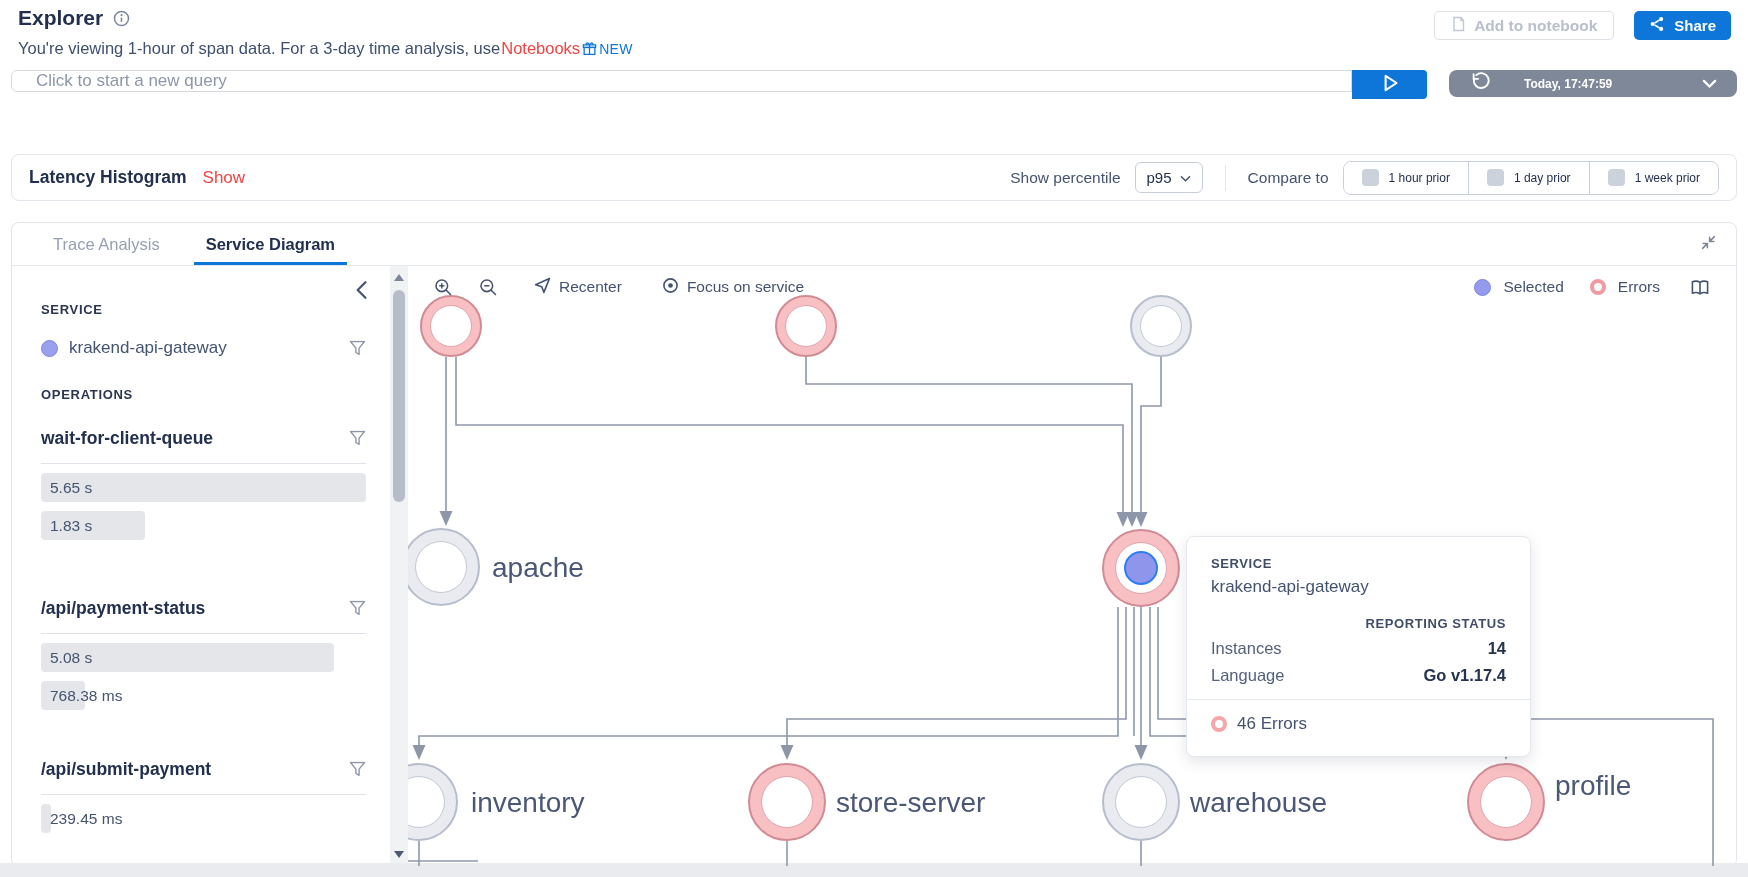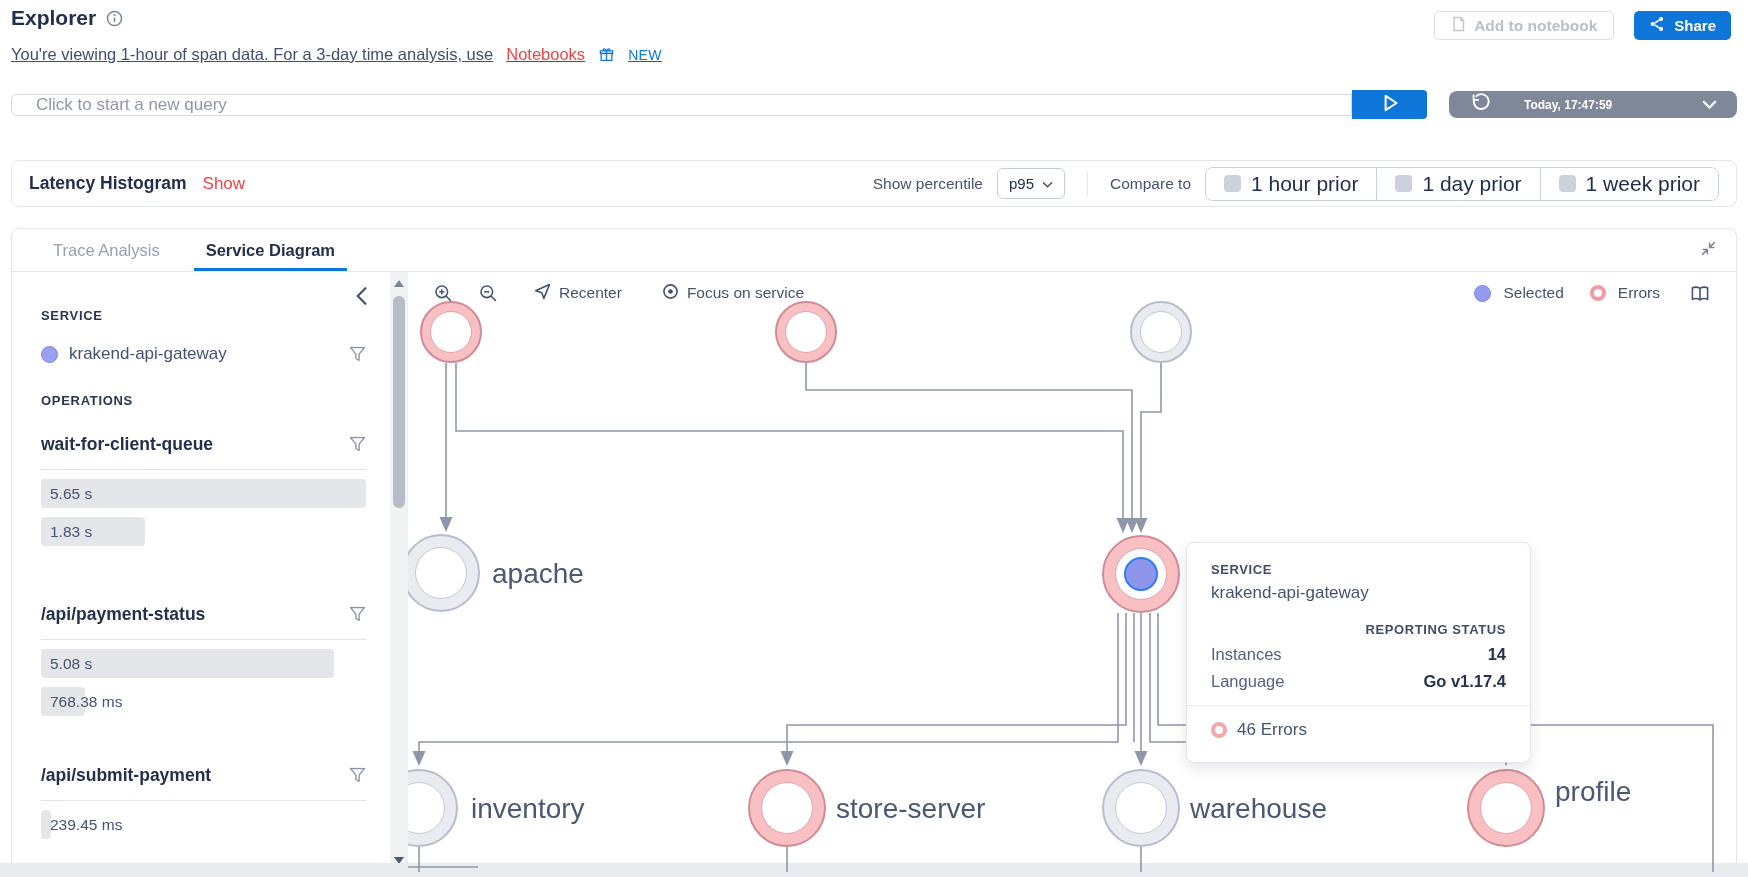--- a/index.html
+++ b/index.html
@@ -1,35 +1,35 @@
 <!DOCTYPE html>
 <html><head>
 <meta charset="utf-8">
 <style>
   html,body{margin:0;padding:0;background:#fff;}
   *{box-sizing:border-box;}
   .app{position:relative;width:1748px;height:877px;overflow:hidden;background:#fff;
        font-family:"Liberation Sans","DejaVu Sans",sans-serif;color:#22304e;}
 
   
-  .hdr{padding:6px 11px 0 11px;position:relative;}
+  .hdr{padding:6px 11px 0 18px;position:relative;}
   .hdr-row1{display:flex;align-items:center;}
   .page-title{font-size:21px;font-weight:bold;color:#22304e;}
   .info-ic{margin-left:10px;display:inline-flex;}
   .hdr-btns{position:absolute;top:11px;right:17px;display:flex;gap:20px;}
   .btn-notebook{display:flex;align-items:center;gap:8px;height:29px;padding:0 16px;border:1px solid #dcdfe5;
       border-radius:5px;background:#fff;color:#b9c0cb;font-size:15.5px;font-weight:bold;}
   .btn-share{display:flex;align-items:center;gap:9px;height:29px;padding:0 15px;border:none;
       border-radius:5px;background:#0e76d8;color:#fff;font-size:15px;font-weight:bold;}
-  .hdr-row2{margin-top:15px;font-size:16.5px;color:#3f4f6e;display:flex;align-items:center;gap:13px;text-decoration:underline;}
+  .hdr-row2{margin-top:9px;font-size:16.5px;color:#3f4f6e;display:flex;align-items:center;gap:1px;}
   .lnk{color:#ef4444;text-decoration:none;cursor:pointer;}
   .new-badge{color:#0e76d8;font-size:14px;letter-spacing:.3px;}
 
   
-  .query-row{display:flex;align-items:center;margin:12px 11px 0 11px;height:57px;}
+  .query-row{display:flex;align-items:flex-start;margin:12px 11px 0 11px;height:57px;}
   .query-input{flex:1;border:1.5px solid #d6dade;border-radius:6px 0 0 6px;padding:0 24px;font-size:17px;
       color:#44536f;outline:none;font-family:inherit;background:#fff;}
   .query-input::placeholder{color:#8d97a9;opacity:1;}
   .btn-play{width:75px;border:none;background:#0e76d8;border-radius:0 4px 4px 0;display:flex;
       align-items:center;justify-content:center;cursor:pointer;}
   .time-picker{margin-left:22px;width:288px;background:#7e8899;border-radius:8px;display:flex;
       align-items:center;padding:0 20px;color:#fff;cursor:pointer;}
   .time-label{font-size:12px;font-weight:bold;margin-left:32px;}
   .time-chevron{margin-left:auto;}
 
@@ -37,21 +37,21 @@
   .hist-card{margin:27px 11px 0 11px;height:47px;border:1px solid #e2e5ea;border-radius:8px;background:#fff;
       display:flex;align-items:center;padding:0 17px;}
   .hist-title{font-size:17.5px;font-weight:bold;color:#22304e;}
   .hist-show{margin-left:16px;font-size:17px;}
   .hist-right{margin-left:auto;display:flex;align-items:center;gap:14px;}
   .ctl-label{font-size:15.5px;color:#44536f;}
   .pctl-box{display:flex;align-items:center;gap:8px;height:31px;padding:0 11px;border:1px solid #c7cdd8;
       border-radius:6px;font-size:15px;color:#22304e;cursor:pointer;}
   .vdiv{width:1px;height:26px;background:#e3e6eb;margin:0 8px;}
   .cmp-group{display:flex;border:1px solid #c9cfdb;border-radius:8px;overflow:hidden;height:34px;}
-  .cmp-opt{display:flex;align-items:center;gap:10px;padding:0 18px;font-size:21px;color:#22304e;cursor:pointer;background:#fff;}
+  .cmp-opt{display:flex;align-items:center;gap:10px;padding:0 18px;font-size:12px;color:#22304e;cursor:pointer;background:#fff;}
   .cmp-opt + .cmp-opt{border-left:1px solid #c9cfdb;}
   .swatch{width:17px;height:17px;border-radius:4px;background:#ccd2dc;}
 
   
   .main-card{position:relative;margin:21px 11px 0 11px;height:645px;border:1px solid #e2e5ea;border-radius:8px;background:#fff;overflow:hidden;}
   .tabs-row{height:43px;border-bottom:1px solid #e4e7ec;display:flex;align-items:center;padding-left:39px;gap:42px;position:relative;}
   .tab{font-size:16.5px;color:#97a0b0;cursor:pointer;height:100%;display:flex;align-items:center;position:relative;padding:0 2px;}
   .tab.active{color:#22304e;font-weight:bold;}
   .tab.active::after{content:"";position:absolute;left:-10px;right:-10px;bottom:0;height:3px;background:#0e76d8;}
   .minimize{position:absolute;right:20px;top:12px;cursor:pointer;}

